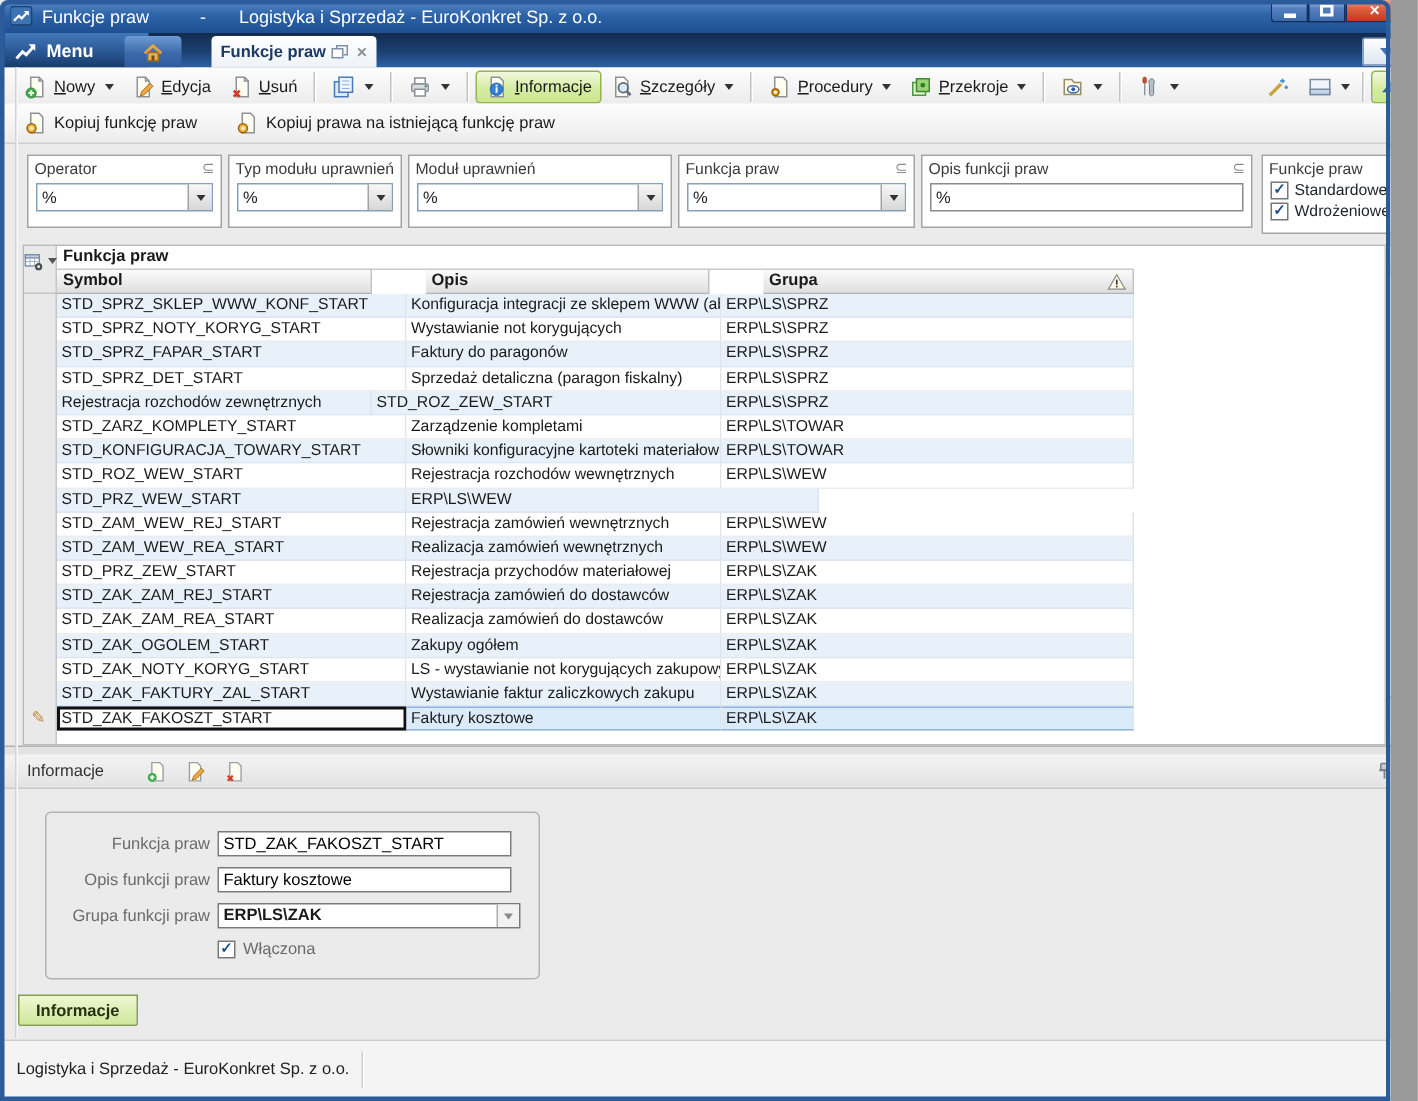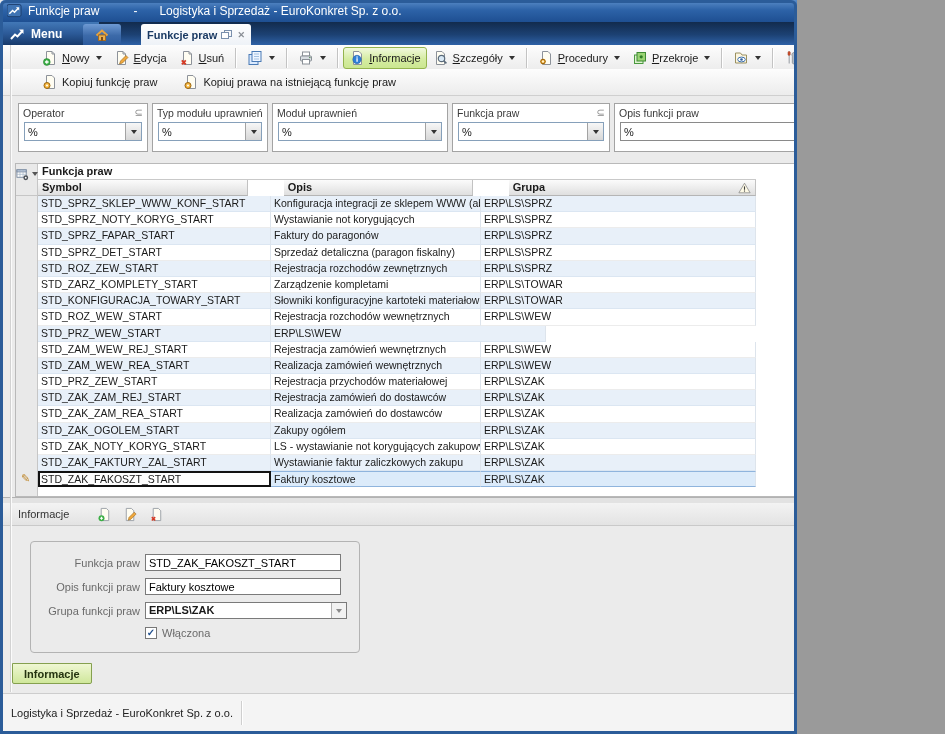--- a/index.html
+++ b/index.html
@@ -1,19 +1,19 @@
 <!DOCTYPE html>
 <html><head>
 <meta charset="utf-8">
 <style>
   * { margin:0; padding:0; box-sizing:border-box; }
   html,body { background:#9a9a9a; }
   body { font-family:"Liberation Sans", sans-serif; font-size:11px; color:#1a1a1a; }
 
-  .window { position:relative; width:797px; height:734px; background:#ebebeb; overflow:hidden; }
+  .window { position:relative; width:927px; height:734px; background:#ebebeb; overflow:hidden; }
   .win-border { position:absolute; inset:0; border:3px solid #2b5c99; border-radius:6px 6px 0 0; pointer-events:none; z-index:60; }
 
   
   .titlebar { position:absolute; left:0; top:0; width:945px; height:22px;
     background:linear-gradient(#5a8cc8,#2d63a8 45%,#1e4f92); border-radius:5px 5px 0 0;
     display:flex; align-items:center; color:#fff; }
   .app-icon { margin-left:7px; width:15px; height:14px; display:inline-flex; }
   .t-app { margin-left:6px; font-size:12px; }
   .t-sep { margin-left:34px; font-size:12px; }
   .t-comp { margin-left:22px; font-size:12px; }
@@ -42,21 +42,21 @@
   .restore-ic { width:10px; height:9px; position:relative; margin-right:6px; }
   .restore-ic::before { content:""; position:absolute; left:3px; top:0; width:6px; height:5px; border:1px solid #7a90ad; }
   .restore-ic::after { content:""; position:absolute; left:0; top:2px; width:6px; height:5px; border:1px solid #7a90ad; background:#fff; }
   .tab-x { color:#8a8f96; font-size:9px; font-weight:bold; }
   .tab-dd { position:absolute; right:4px; top:3px; width:33px; height:19px; border:1px solid #89a0c2; border-radius:2px;
     background:linear-gradient(#fefefe,#dce6f2); display:flex; align-items:center; justify-content:center; }
   .tri-dn-blue { width:0; height:0; border-left:5px solid transparent; border-right:5px solid transparent; border-top:6px solid #3f6fb4; }
 
   
   .toolbar { position:absolute; left:3px; width:939px; background:linear-gradient(#fdfdfd,#ececec);
-    display:flex; align-items:center; padding-left:33px; }
+    display:flex; align-items:center; padding-left:7px; }
   .toolbar.t1 { top:45px; height:26px; border-bottom:1px solid #e3e3e3; }
   .toolbar.t2 { top:56px; height:27px; border-bottom:1px solid #cfcfcf;margin-top:13px; }
   .tb-btn { display:inline-flex; align-items:center; gap:4px; height:22px; padding:2px 5px; border:1px solid transparent;
     border-radius:3px; font-size:11px; white-space:nowrap; }
   .tb-btn.green { background:linear-gradient(#f1f9dd,#d5ecA2 55%,#cbe791); border-color:#94b44e; }
   .accel { display:inline-block; }
   .accel::first-letter { text-decoration:underline; }
   .dd { width:0; height:0; border-left:3.5px solid transparent; border-right:3.5px solid transparent; border-top:4px solid #333; margin-left:2px; }
   .tsep { width:1px; height:20px; background:#c3c3c3; box-shadow:1px 0 0 #fff; margin:0 5px; flex:none; }
   .i16 { width:16px; height:16px; display:inline-flex; flex:none; }
@@ -495,22 +495,22 @@
           <div class="gcell w-sym">STD_SPRZ_FAPAR_START</div>
           <div class="gcell w-opis">Faktury do paragonów</div>
           <div class="gcell w-grupa">ERP\LS\SPRZ</div>
         </div>
         <div class="grow">
           <div class="gcell w-sym">STD_SPRZ_DET_START</div>
           <div class="gcell w-opis">Sprzedaż detaliczna (paragon fiskalny)</div>
           <div class="gcell w-grupa">ERP\LS\SPRZ</div>
         </div>
         <div class="grow alt">
+          <div class="gcell w-opis">Rejestracja rozchodów zewnętrznych</div>
           <div class="gcell w-sym">STD_ROZ_ZEW_START</div>
-          <div class="gcell w-opis">Rejestracja rozchodów zewnętrznych</div>
           <div class="gcell w-grupa">ERP\LS\SPRZ</div>
         </div>
         <div class="grow">
           <div class="gcell w-sym">STD_ZARZ_KOMPLETY_START</div>
           <div class="gcell w-opis">Zarządzenie kompletami</div>
           <div class="gcell w-grupa">ERP\LS\TOWAR</div>
         </div>
         <div class="grow alt">
           <div class="gcell w-sym">STD_KONFIGURACJA_TOWARY_START</div>
           <div class="gcell w-opis">Słowniki konfiguracyjne kartoteki materiałowej</div>

